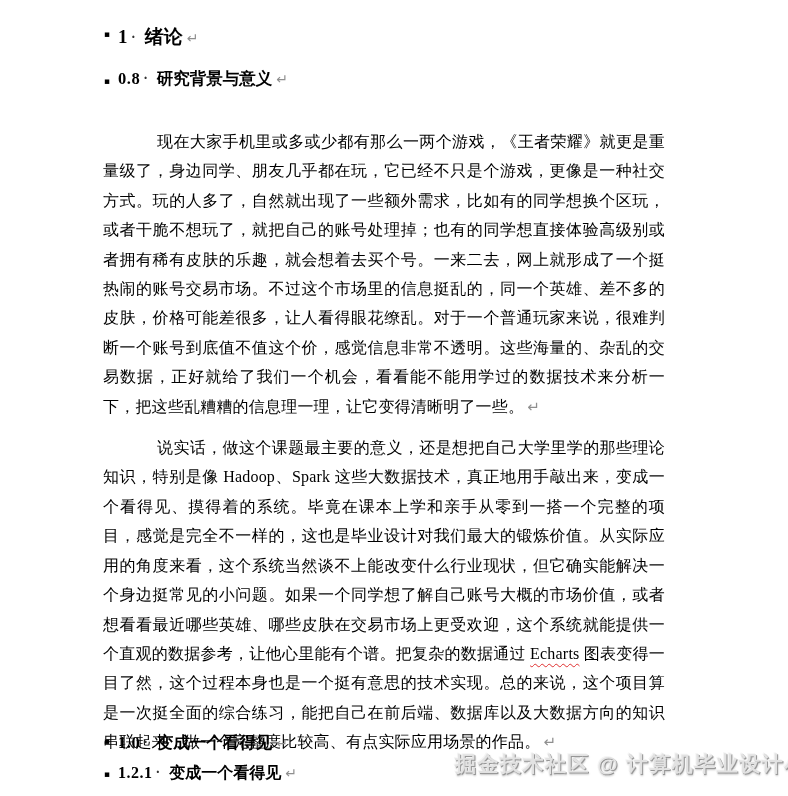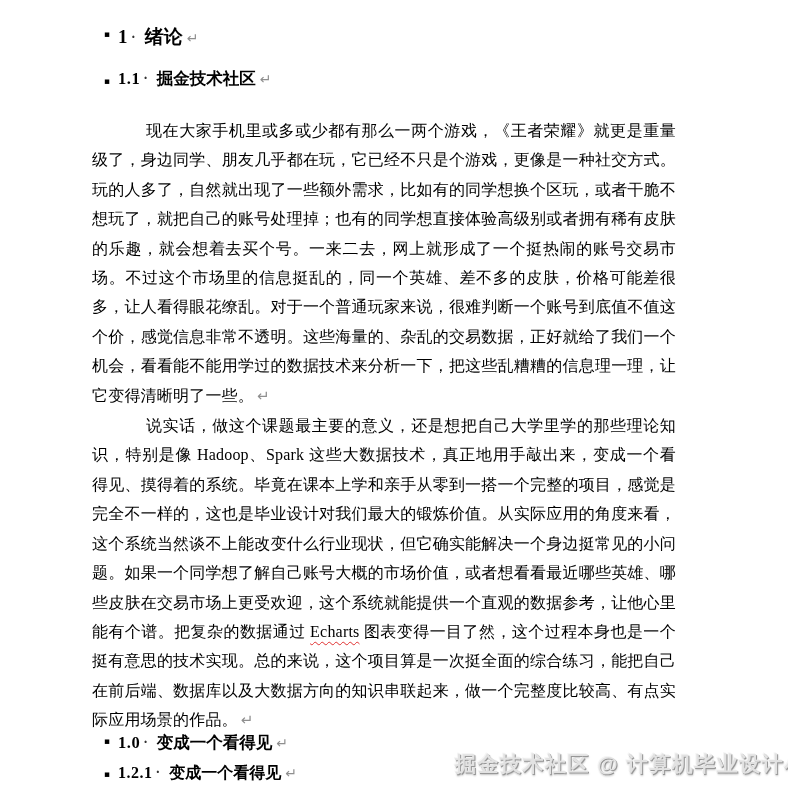--- a/index.html
+++ b/index.html
@@ -52,21 +52,21 @@
   }
 
   
   .bodytext {
     position: absolute;
     left: 92px;
     top: 116px;
     width: 584px;
   }
   .para {
-    margin: 0;
+    margin: 11px;
     font-size: 16px;
     line-height: 29.4px;
     letter-spacing: 0.2px;
     text-align: justify;
     text-indent: 54px;
     color: #000;
   }
   .para .pmark { font-size: 15px; margin-left: 3px; }
   .spellcheck {
     text-decoration: underline wavy #e03030;
@@ -92,21 +92,21 @@
 </head>
 <body>
 
 <div class="page">
 
   <div class="h h-lvl1 bullet-top" style="top:26px">
     <span class="bullet">▪</span><span class="hnum">1</span><span class="sdot">·</span><span class="htitle">绪论</span><span class="pmark">↵</span>
   </div>
 
   <div class="h h-lvl2 bullet-baseline" style="top:69px">
-    <span class="bullet">▪</span><span class="hnum">1.1</span><span class="sdot">·</span><span class="htitle">掘金技术社区</span><span class="pmark">↵</span>
+    <span class="bullet">▪</span><span class="hnum">0.8</span><span class="sdot">·</span><span class="htitle">研究背景与意义</span><span class="pmark">↵</span>
   </div>
 
   <div class="bodytext">
     <p class="para"><span>现在大家手机里或多或少都有那么一两个游戏，《王者荣耀》就更是重量级了，身边同学、朋友几乎都在玩，它已经不只是个游戏，更像是一种社交方式。玩的人多了，自然就出现了一些额外需求，比如有的同学想换个区玩，或者干脆不想玩了，就把自己的账号处理掉；也有的同学想直接体验高级别或者拥有稀有皮肤的乐趣，就会想着去买个号。一来二去，网上就形成了一个挺热闹的账号交易市场。不过这个市场里的信息挺乱的，同一个英雄、差不多的皮肤，价格可能差很多，让人看得眼花缭乱。对于一个普通玩家来说，很难判断一个账号到底值不值这个价，感觉信息非常不透明。这些海量的、杂乱的交易数据，正好就给了我们一个机会，看看能不能用学过的数据技术来分析一下，把这些乱糟糟的信息理一理，让它变得清晰明了一些。</span><span class="pmark">↵</span></p>
     <p class="para"><span>说实话，做这个课题最主要的意义，还是想把自己大学里学的那些理论知识，特别是像 Hadoop、Spark 这些大数据技术，真正地用手敲出来，变成一个看得见、摸得着的系统。毕竟在课本上学和亲手从零到一搭一个完整的项目，感觉是完全不一样的，这也是毕业设计对我们最大的锻炼价值。从实际应用的角度来看，这个系统当然谈不上能改变什么行业现状，但它确实能解决一个身边挺常见的小问题。如果一个同学想了解自己账号大概的市场价值，或者想看看最近哪些英雄、哪些皮肤在交易市场上更受欢迎，这个系统就能提供一个直观的数据参考，让他心里能有个谱。把复杂的数据通过 </span><span class="spellcheck">Echarts</span><span> 图表变得一目了然，这个过程本身也是一个挺有意思的技术实现。总的来说，这个项目算是一次挺全面的综合练习，能把自己在前后端、数据库以及大数据方向的知识串联起来，做一个完整度比较高、有点实际应用场景的作品。</span><span class="pmark">↵</span></p>
   </div>
 
   <div class="h h-lvl2 bullet-top" style="top:733px">
     <span class="bullet">▪</span><span class="hnum">1.0</span><span class="sdot">·</span><span class="htitle">变成一个看得见</span><span class="pmark">↵</span>
   </div>

